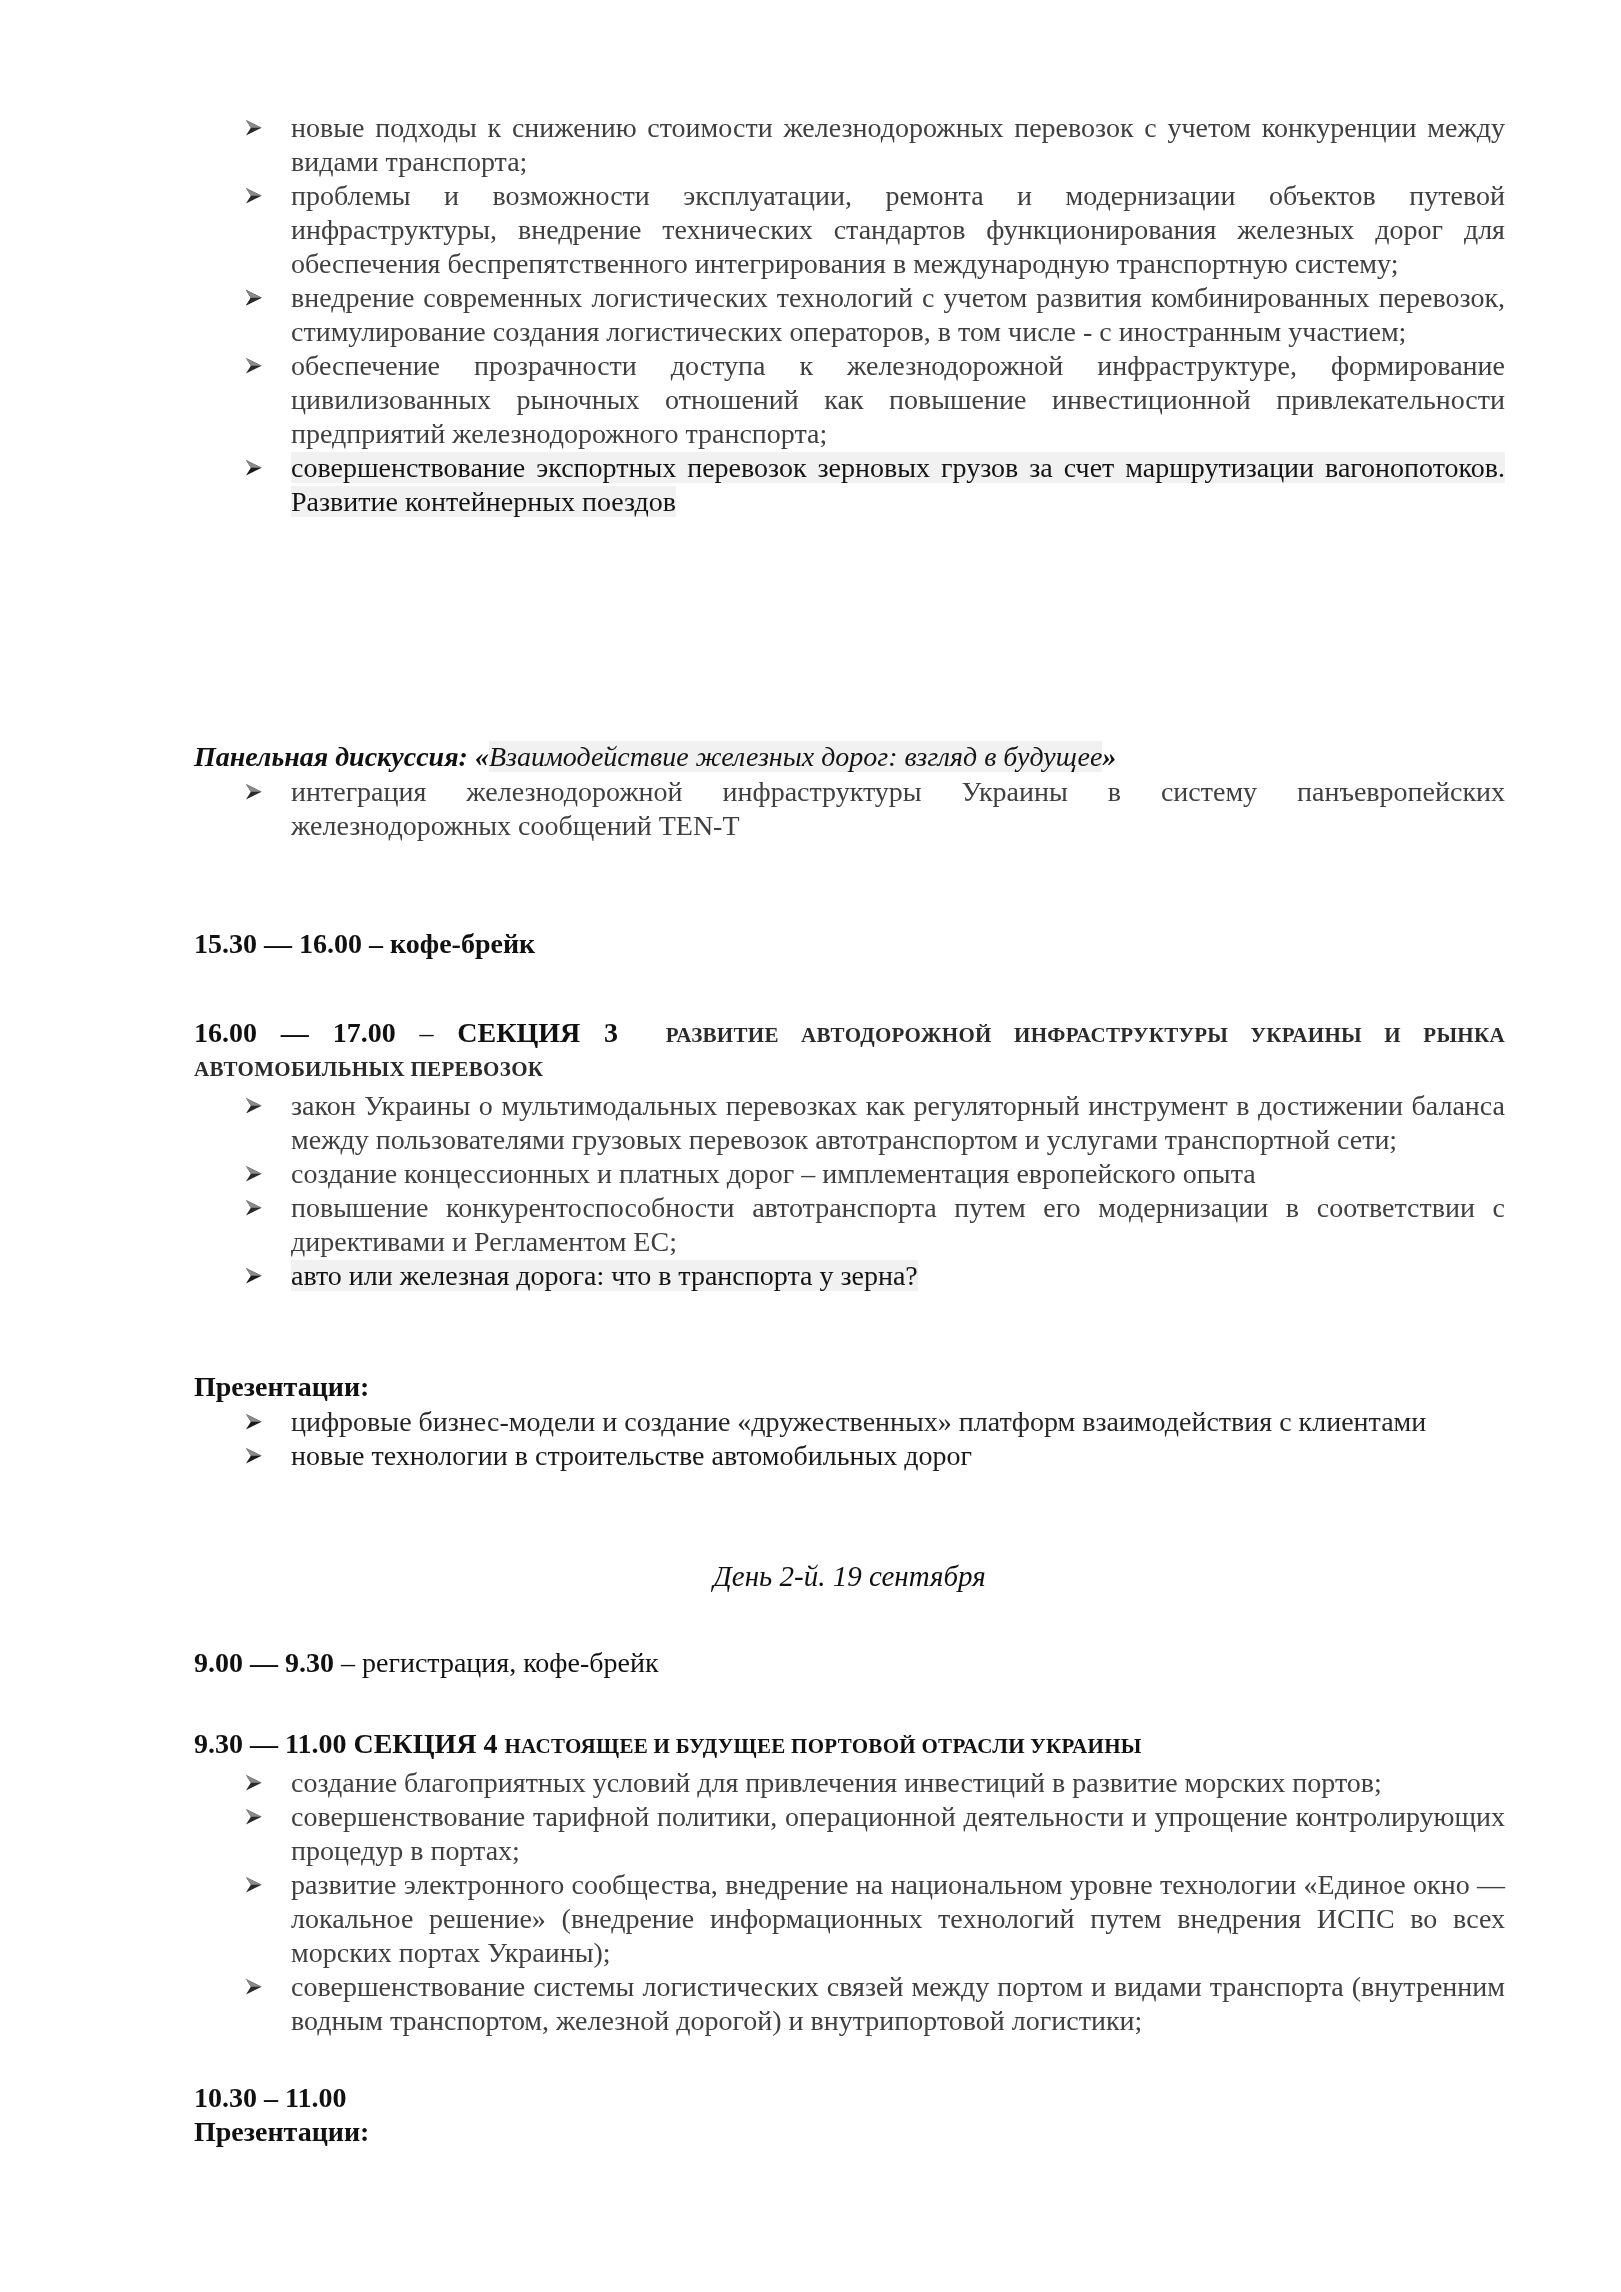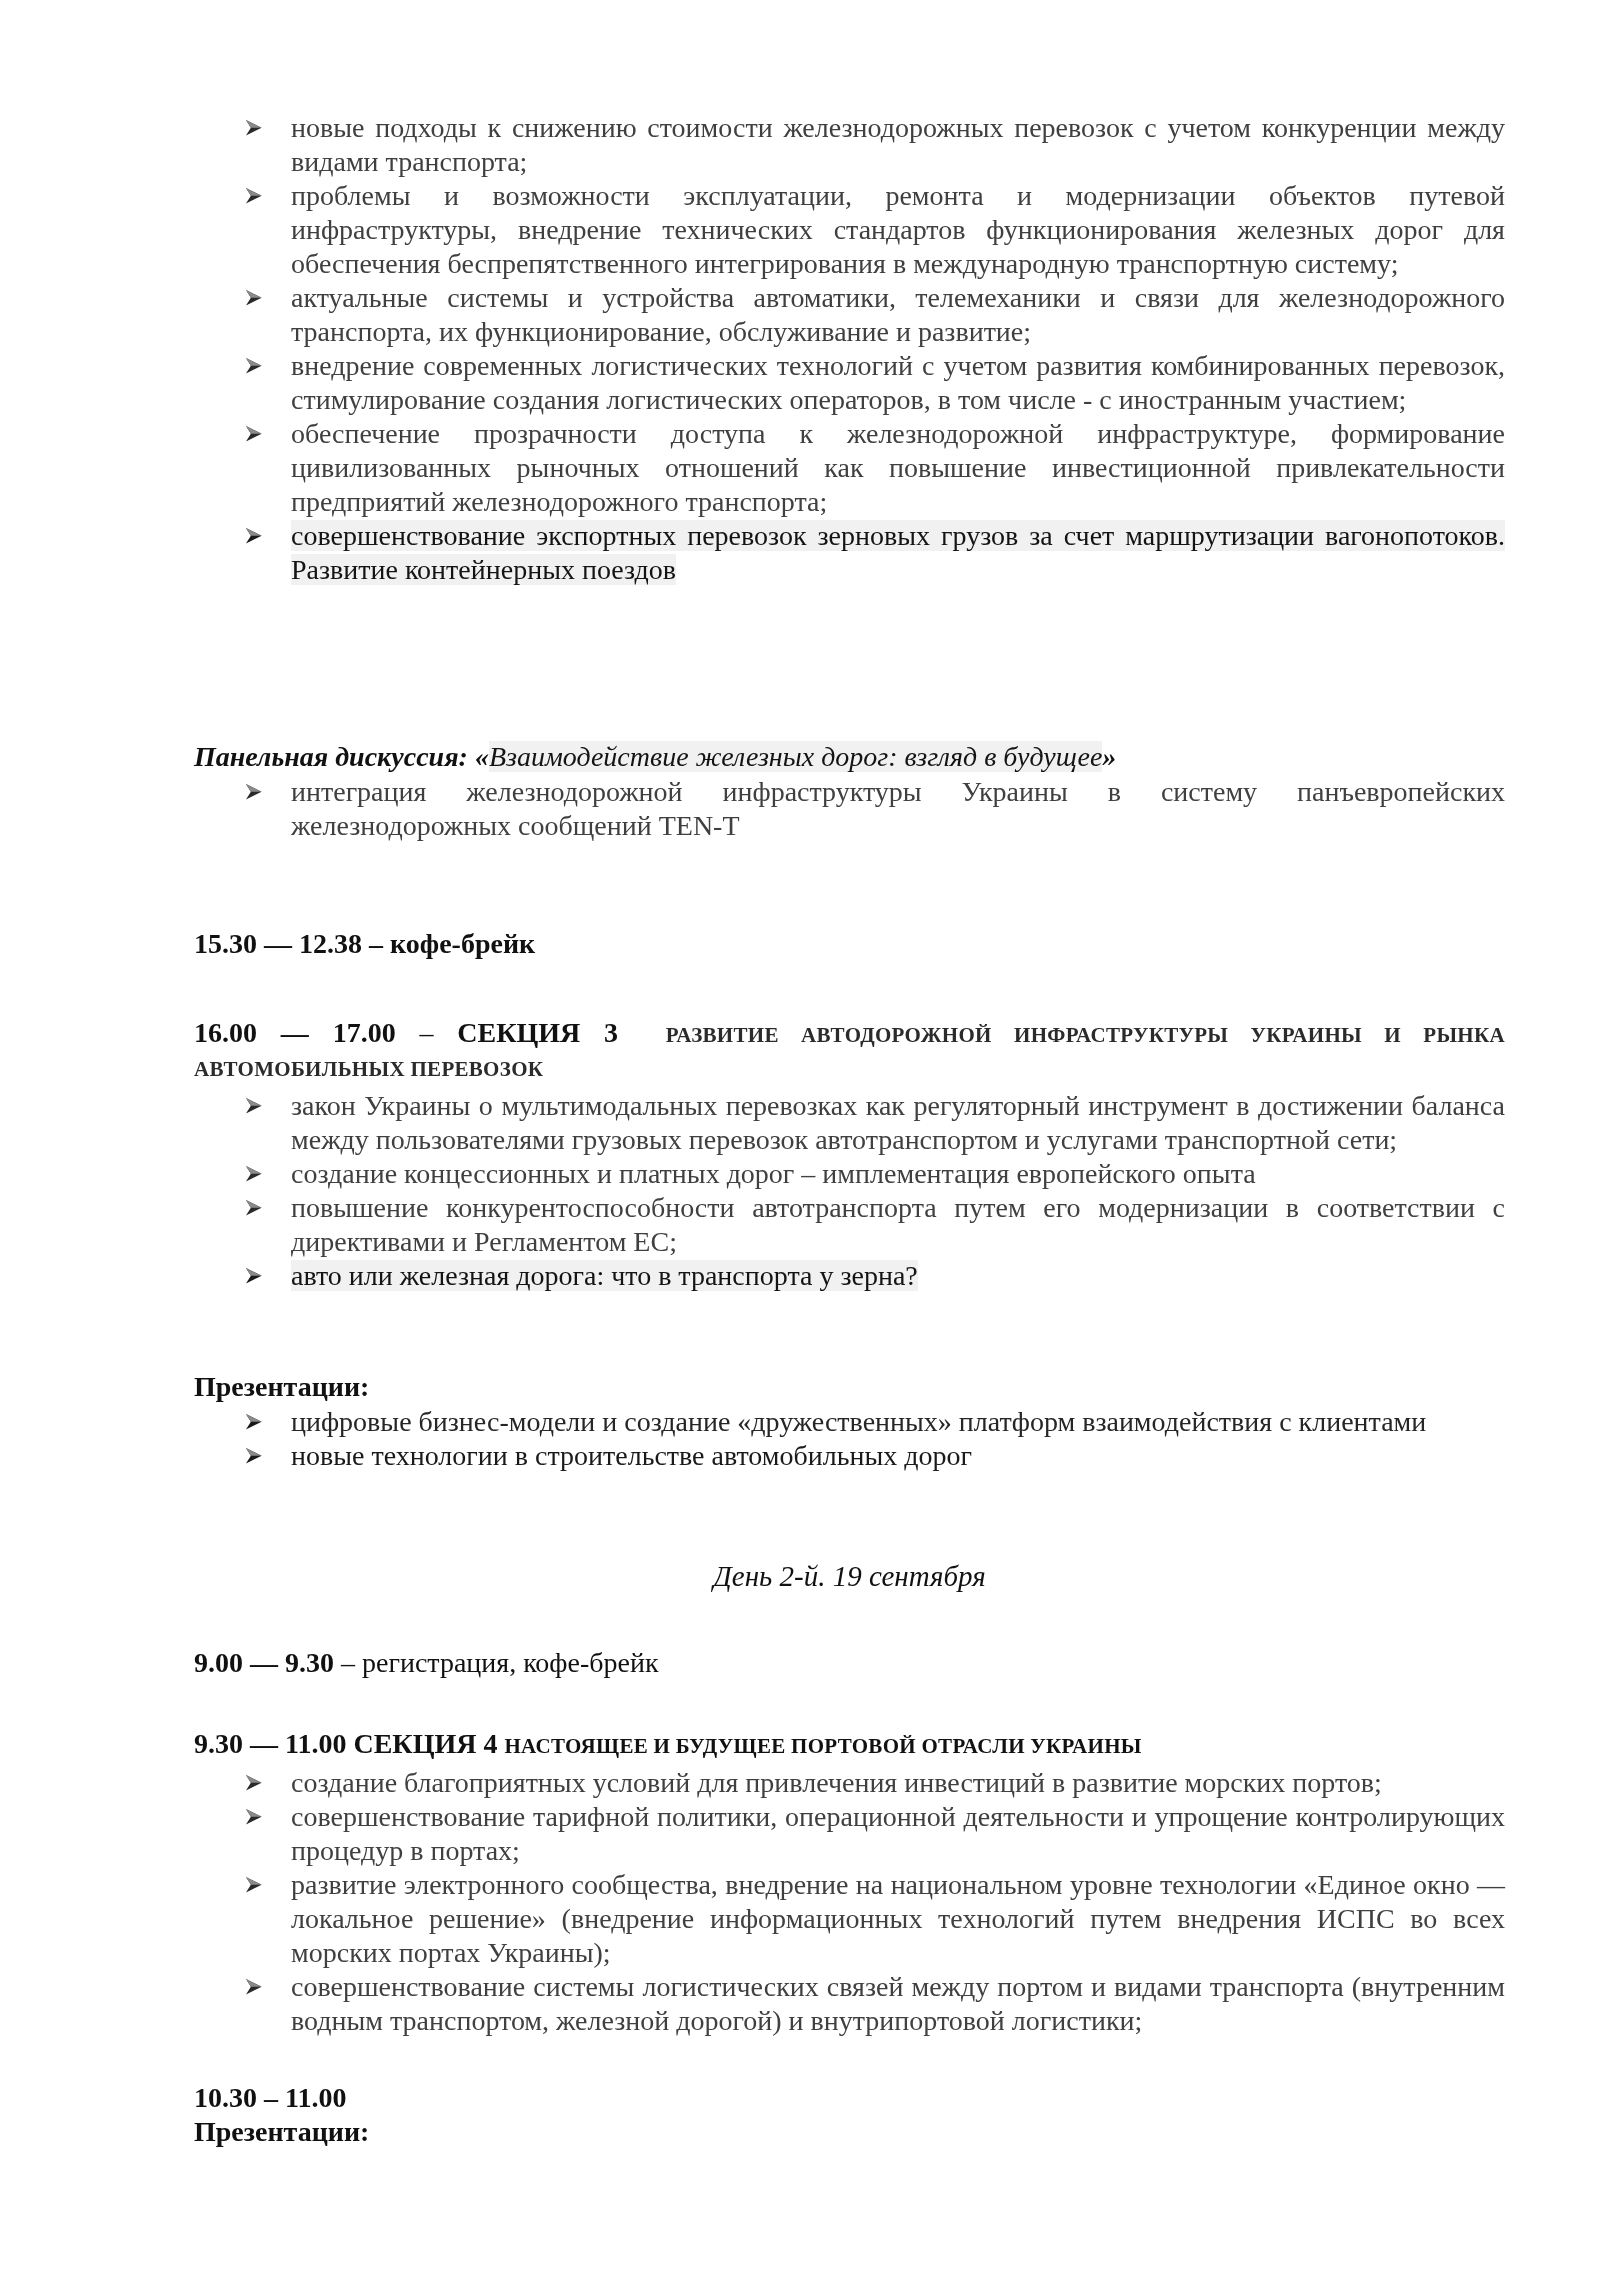--- a/index.html
+++ b/index.html
@@ -100,21 +100,20 @@
         </span>
       <span>проблемы и возможности эксплуатации, ремонта и модернизации объектов путевой инфраструктуры, внедрение технических стандартов функционирования железных дорог для обеспечения беспрепятственного интегрирования в международную транспортную систему;</span>
     </li>
     <li class="bullet-item">
       <span class="bullet-glyph">
           <svg width="17.6" height="17.6" viewBox="0 0 18 18">
             <path d="M1 1 L17 9 L1 17 L6 9 Z" fill="#2a2a2a"></path>
             <path d="M1 1 L17 9 L6 9 Z" fill="#8a8a8a"></path>
           </svg>
         </span>
-      <span>актуальные системы и устройства автоматики, телемеханики и связи для железнодорожного транспорта, их функционирование, обслуживание и развитие;</span>
     </li>
     <li class="bullet-item">
       <span class="bullet-glyph">
           <svg width="17.6" height="17.6" viewBox="0 0 18 18">
             <path d="M1 1 L17 9 L1 17 L6 9 Z" fill="#2a2a2a"></path>
             <path d="M1 1 L17 9 L6 9 Z" fill="#8a8a8a"></path>
           </svg>
         </span>
       <span>внедрение современных логистических технологий с учетом развития комбинированных перевозок, стимулирование создания логистических операторов, в том числе - с иностранным участием;</span>
     </li>
@@ -148,21 +147,21 @@
           <svg width="17.6" height="17.6" viewBox="0 0 18 18">
             <path d="M1 1 L17 9 L1 17 L6 9 Z" fill="#2a2a2a"></path>
             <path d="M1 1 L17 9 L6 9 Z" fill="#8a8a8a"></path>
           </svg>
         </span>
       <span>интеграция железнодорожной инфраструктуры Украины в систему панъевропейских железнодорожных сообщений TEN-T</span>
     </li>
   </ul>
 
   <div class="plain-heading abs" style="top:816px;">
-    <span>15.30 — 12.38</span><span> – </span><span>кофе-брейк</span>
+    <span>15.30 — 16.00</span><span> – </span><span>кофе-брейк</span>
   </div>
 
   <div class="plain-heading abs" style="top:905px; text-align:justify;">
     <span>16.00 — 17.00</span><span class="regular"> – </span><span>СЕКЦИЯ 3</span>&nbsp;
     <span class="subcaps" style="line-height:29px;">РАЗВИТИЕ АВТОДОРОЖНОЙ ИНФРАСТРУКТУРЫ УКРАИНЫ И РЫНКА АВТОМОБИЛЬНЫХ ПЕРЕВОЗОК</span>
   </div>
   <ul class="bullets abs" style="top:978px;">
     <li class="bullet-item">
       <span class="bullet-glyph">
           <svg width="17.6" height="17.6" viewBox="0 0 18 18">

